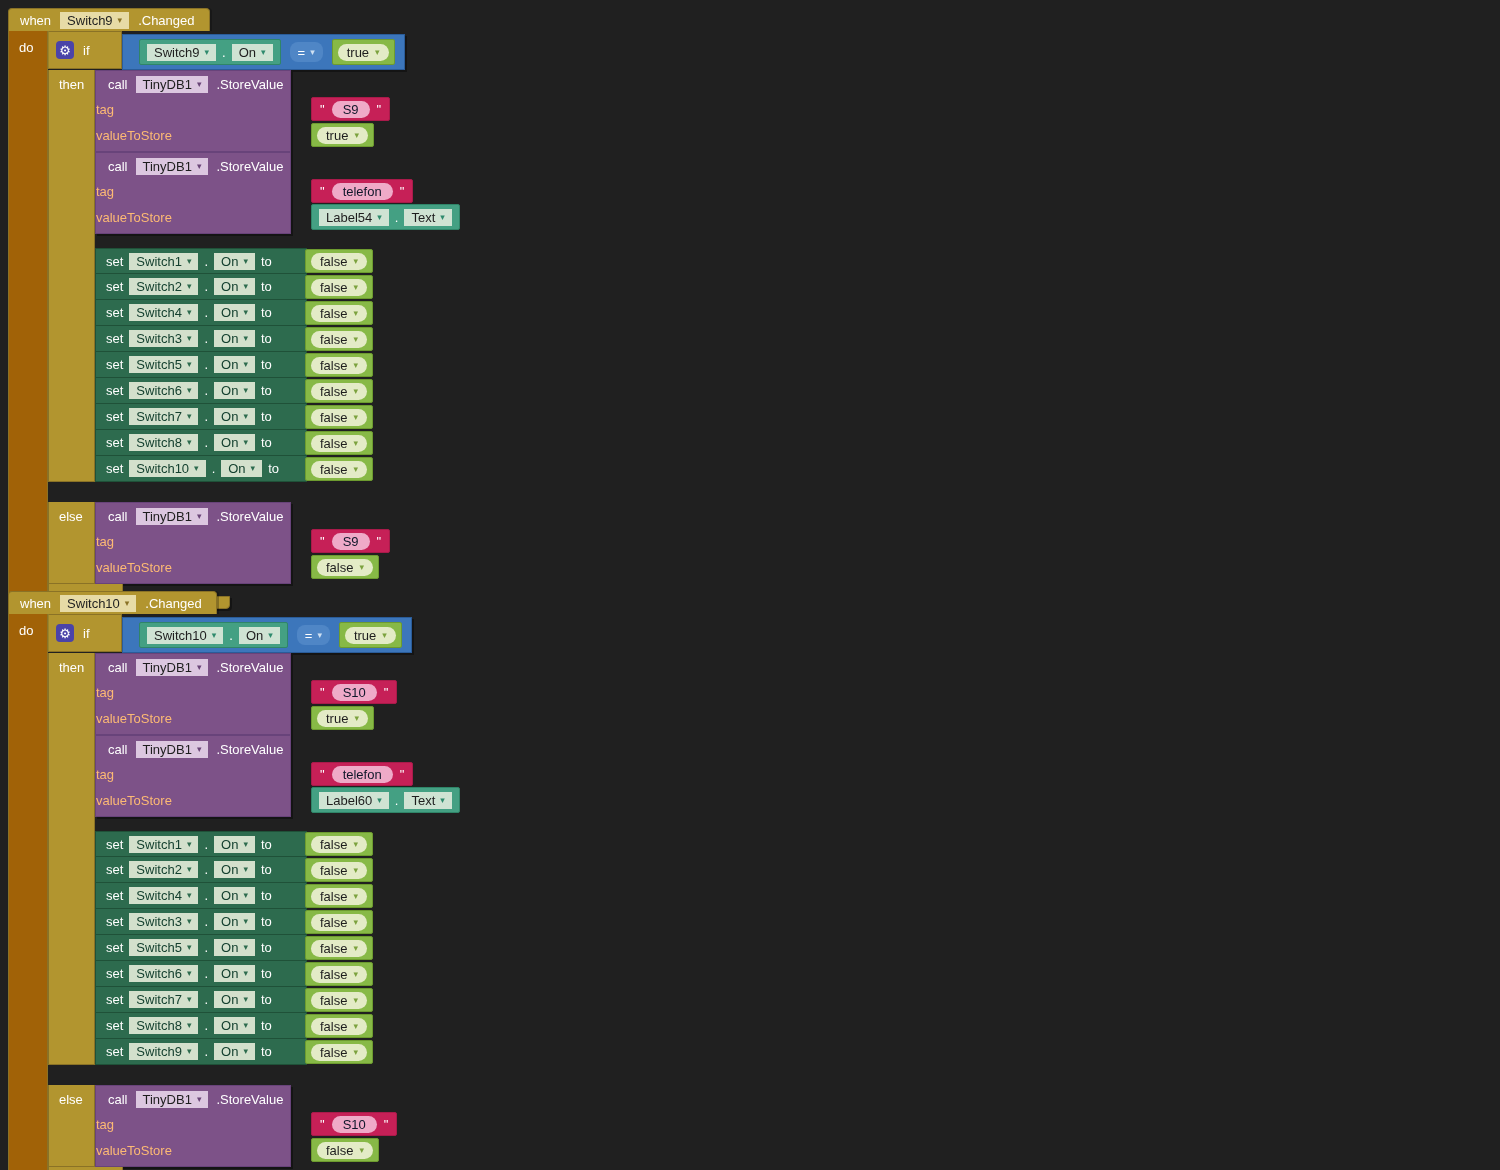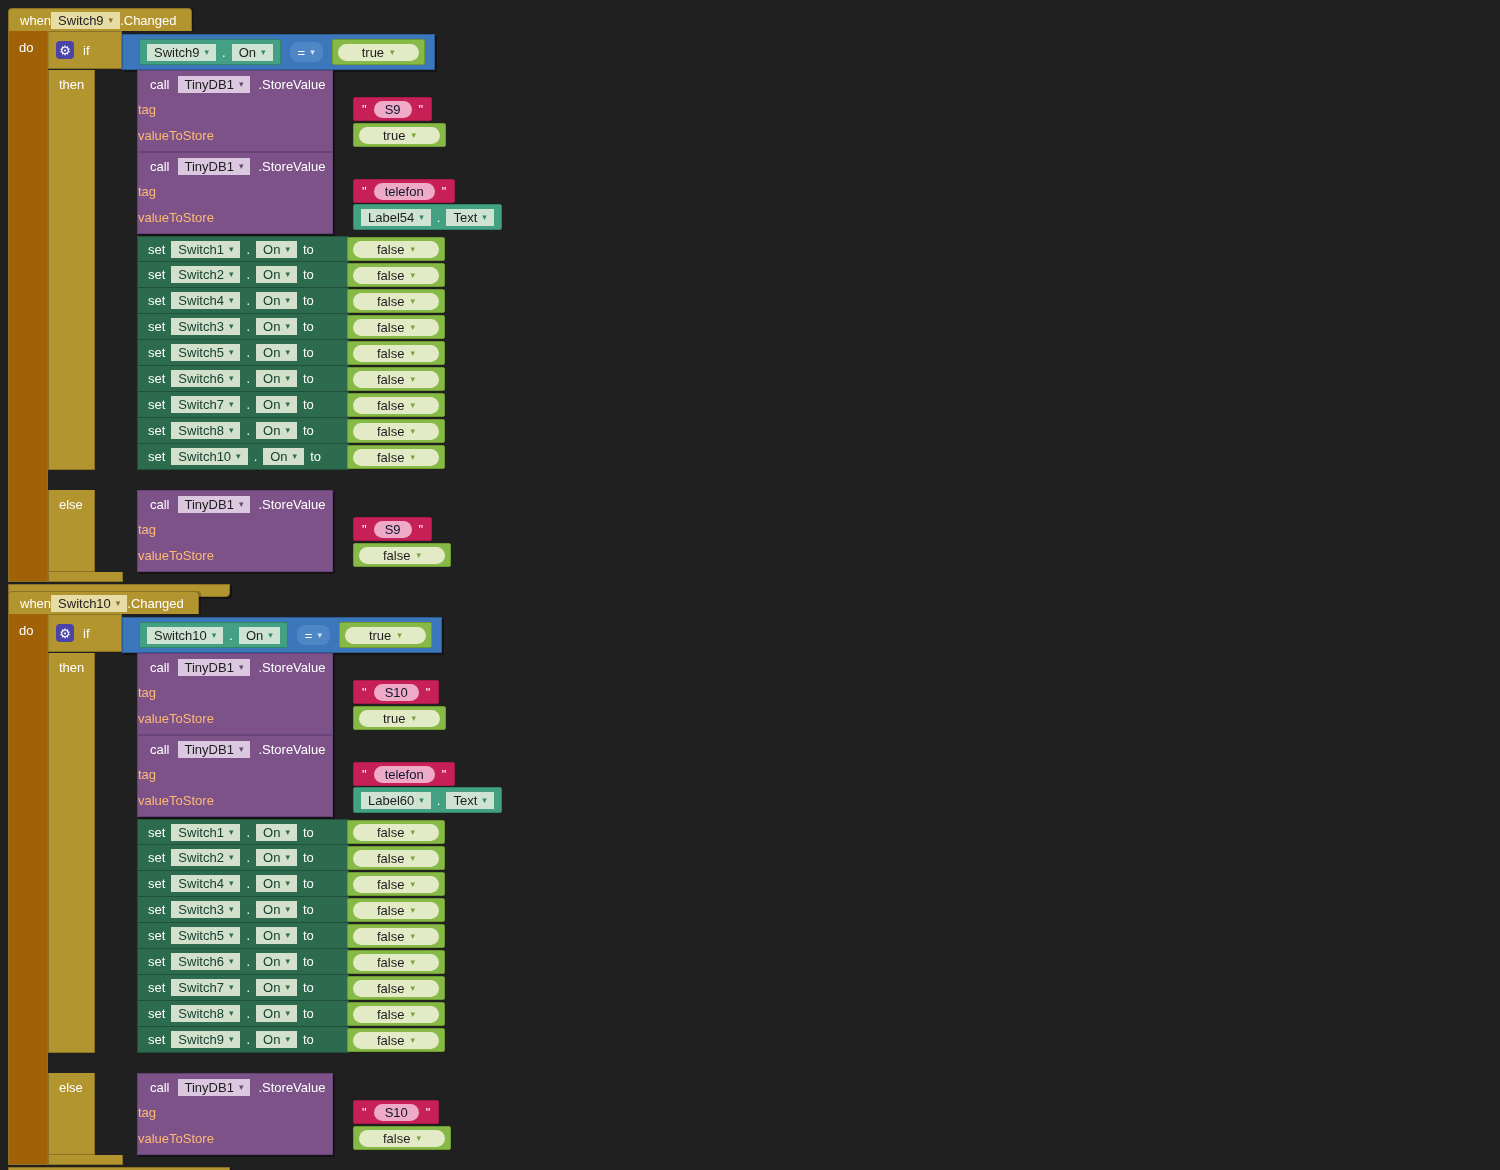--- a/index.html
+++ b/index.html
@@ -8,21 +8,21 @@
     background:#202020;
     font-family:"Liberation Sans", sans-serif;
     font-size:13px;color:#fff;
   }
   .kw{color:#fff;white-space:nowrap;}
   .event-block{position:absolute;left:8px;}
   .eb-1{top:8px;}
   .eb-2{top:591px;}
 
   .when-header{
-    display:inline-flex;align-items:center;gap:0;height:23px;
+    display:inline-flex;align-items:center;gap:9px;height:23px;
     background:#b2952f;border:1px solid #8a7226;border-bottom:none;
     border-radius:4px 4px 0 0;padding:0 14px 0 11px;box-sizing:border-box;
     box-shadow:2px 0 0 rgba(0,0,0,.25);
   }
   .dd{
     display:inline-flex;align-items:center;gap:5px;border-radius:0;
     padding:1px 7px;color:#1e1e1e;line-height:15px;white-space:nowrap;
   }
   .dd-gold{background:#e7dba6;}
   .dd-purple{background:#dcc7e0;}
@@ -63,24 +63,24 @@
     display:flex;align-items:center;background:#4f86c6;border-radius:8px;
     height:20px;padding:0 8px;gap:5px;color:#fff;
   }
   .logic-block{
     display:inline-flex;align-items:center;background:#87b946;border:1px solid #6d9b2f;
     border-radius:2px;height:24px;padding:0 5px;box-sizing:border-box;
   }
   .logic-cond{height:26px;}
   .logic-inner{
     display:flex;align-items:center;gap:6px;background:#e3ebc6;border-radius:9px;
-    padding:1px 24px;color:#1e1e1e;white-space:nowrap;
-  }
-
-  .branch{display:flex;align-items:stretch;align-self:stretch;gap:42px;}
+    padding:1px 9px;color:#1e1e1e;white-space:nowrap;
+  }
+
+  .branch{display:flex;align-items:stretch;align-self:stretch;}
   .branch-else{margin-top:20px;}
   .branch-label{
     width:47px;flex:0 0 47px;background:#b2952f;border:1px solid #8a7226;
     border-top:none;box-sizing:border-box;padding:7px 0 0 10px;
   }
   .branch-body{display:flex;flex-direction:column;align-items:flex-start;}
 
   .call-block{
     width:196px;background:#7d5288;border:1px solid #68437a;box-sizing:border-box;
     padding:2px 0 3px 0;box-shadow:2px 2px 0 rgba(0,0,0,.35);
@@ -88,21 +88,21 @@
   .call-row{display:flex;align-items:center;gap:8px;height:23px;padding-left:12px;white-space:nowrap;}
   .param-row{display:flex;align-items:center;height:26px;white-space:nowrap;}
   .param-label{flex:0 0 190px;text-align:left;color:#fdba74;}
   .param-val{margin-left:25px;flex:0 0 auto;display:flex;align-items:center;}
   .text-block{
     display:inline-flex;align-items:center;background:#c62057;border:1px solid #a91a4a;
     border-radius:2px;height:24px;padding:0 8px;gap:7px;color:#fff;box-sizing:border-box;
   }
   .text-inner{background:#efaac8;border-radius:9px;padding:1px 11px;color:#0f172a;}
 
-  .set-col{display:flex;flex-direction:column;margin-top:2px;align-items:flex-start;}
+  .set-col{display:flex;flex-direction:column;margin-top:14px;align-items:flex-start;}
   .set-row{display:flex;align-items:center;}
   .set-inner{
     min-width:212px;display:flex;align-items:center;gap:6px;background:#2d6b4e;
     border:1px solid #1f5138;border-top:none;box-sizing:border-box;height:26px;
     padding-left:10px;padding-right:8px;
   }
   div.set-row:first-of-type .set-inner{border-top:1px solid #1f5138;}
   .set-row .logic-block{margin-left:-2px;height:24px;}
 
   .if-foot{width:75px;height:10px;background:#b2952f;border:1px solid #8a7226;border-top:none;box-sizing:border-box;}

